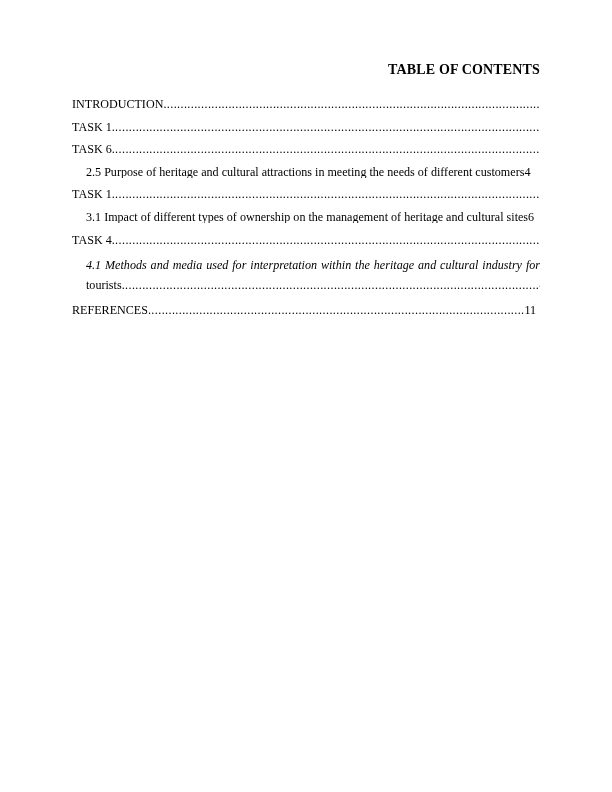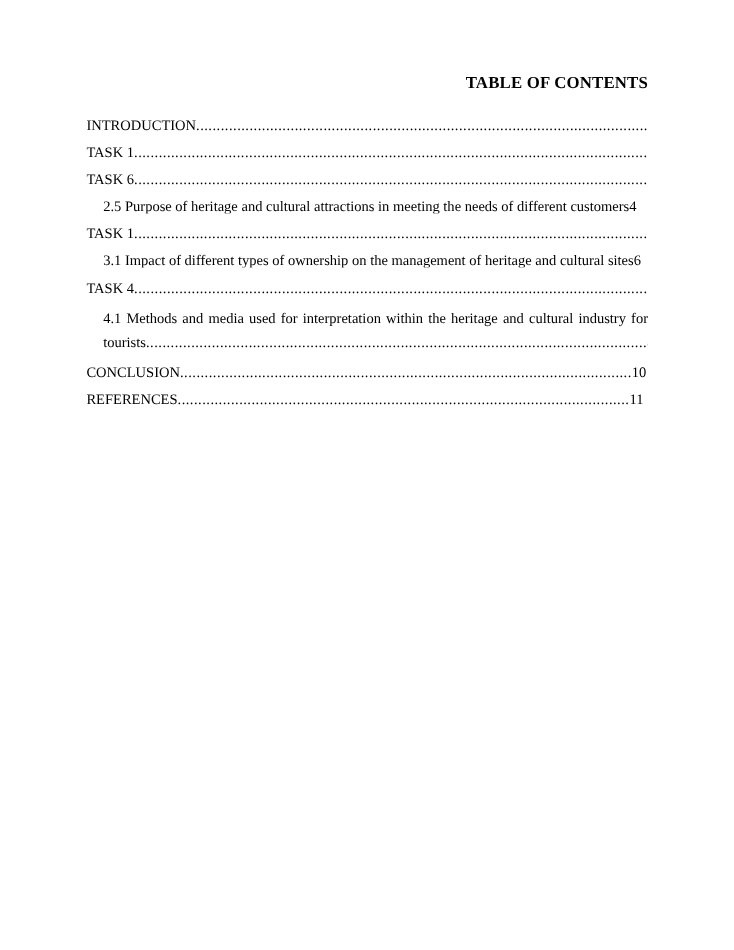--- a/index.html
+++ b/index.html
@@ -63,20 +63,21 @@
     padding-left: 14px;
     text-align: justify;
     text-justify: inter-word;
     line-height: 1.62;
     margin-bottom: 9px;
   }
   .toc-entry.wrapped .line1 {
     display: block;
     text-align: justify;
     text-align-last: justify;
+    font-style: italic;
   }
   .toc-entry.wrapped .line2 {
     display: block;
     white-space: nowrap;
   }
 </style>
 </head>
 <body>
 
 <div class="page">
@@ -114,22 +115,19 @@
 
     <div class="toc-entry level1">
       <span class="txt">TASK 4</span><span class="leader">........................................................................................................................................</span>
     </div>
 
     <div class="toc-entry wrapped">
       <span class="line1">4.1 Methods and media used for interpretation within the heritage and cultural industry for</span>
       <span class="line2"><span>tourists</span><span class="leader">..........................................................................................................................</span><span class="pg">8</span></span>
     </div>
 
-    <div class="toc-entry level1">
-      <span class="txt">CONCLUSION</span><span class="leader">..............................................................................................................</span><span class="pg">10</span>
-    </div>
 
     <div class="toc-entry level1">
       <span class="txt">REFERENCES</span><span class="leader">..............................................................................................................</span><span class="pg">11</span>
     </div>
 
   </div>
 </div>
 
 </body></html>

